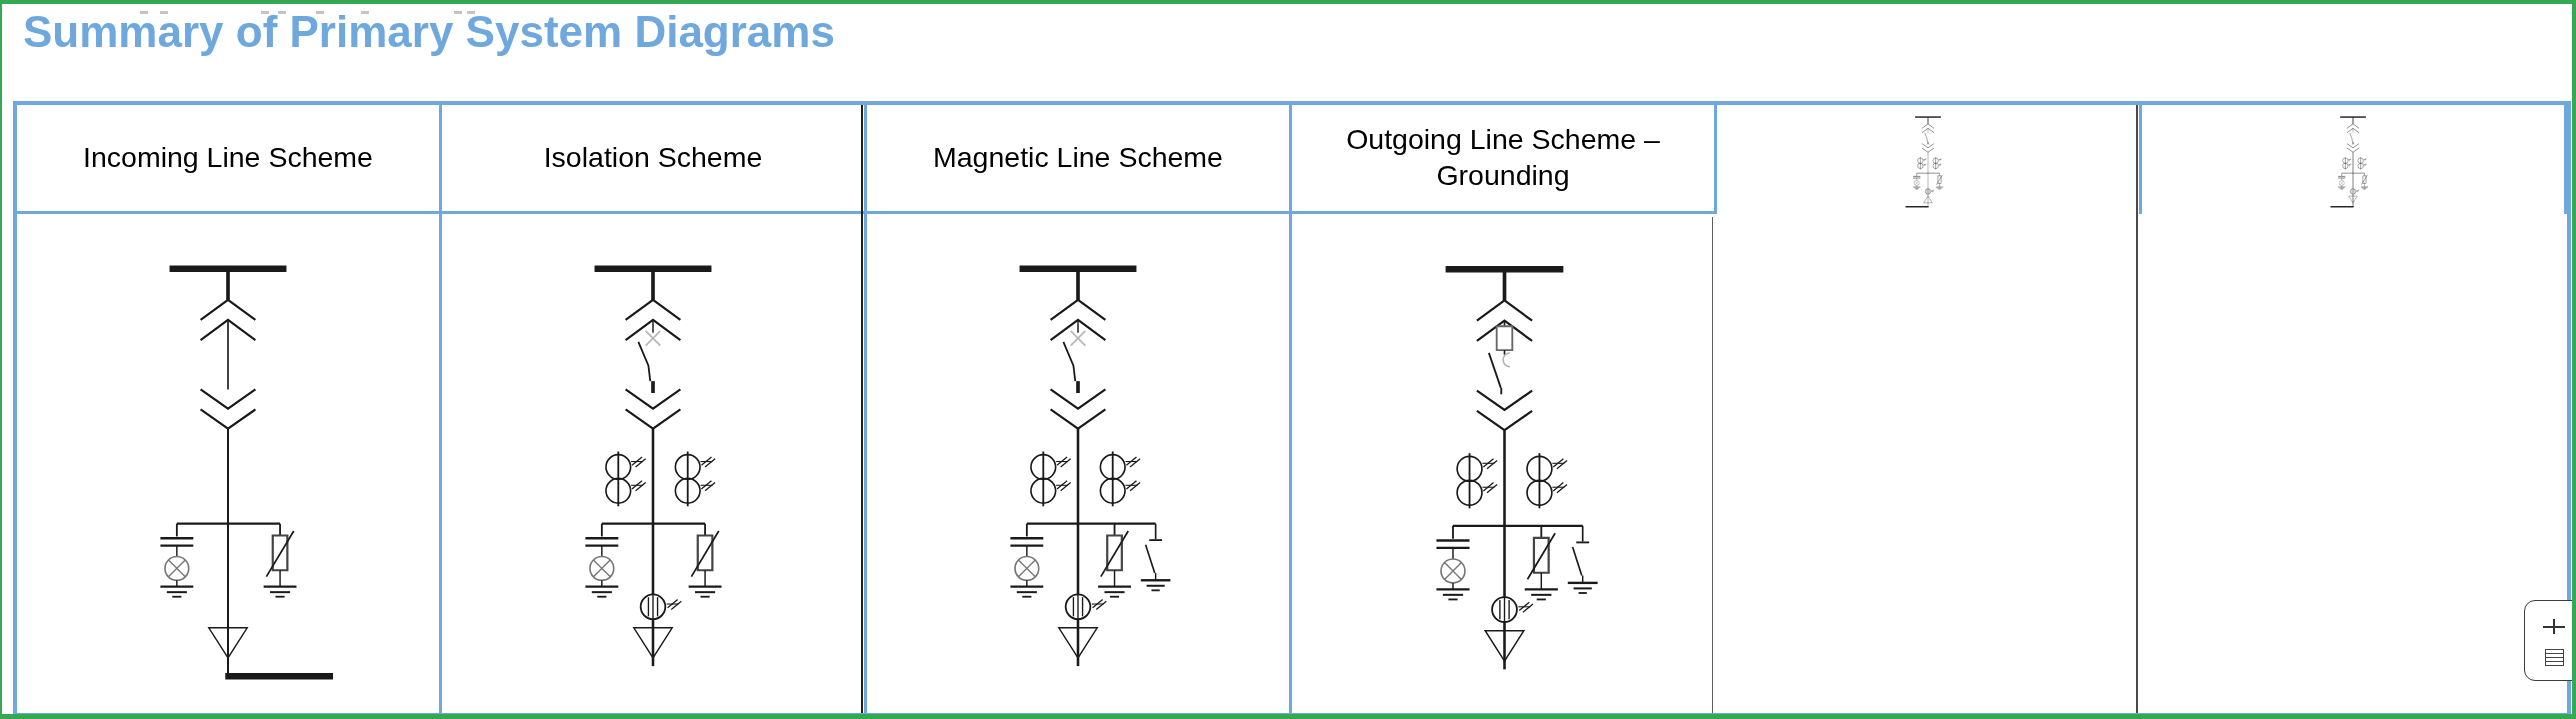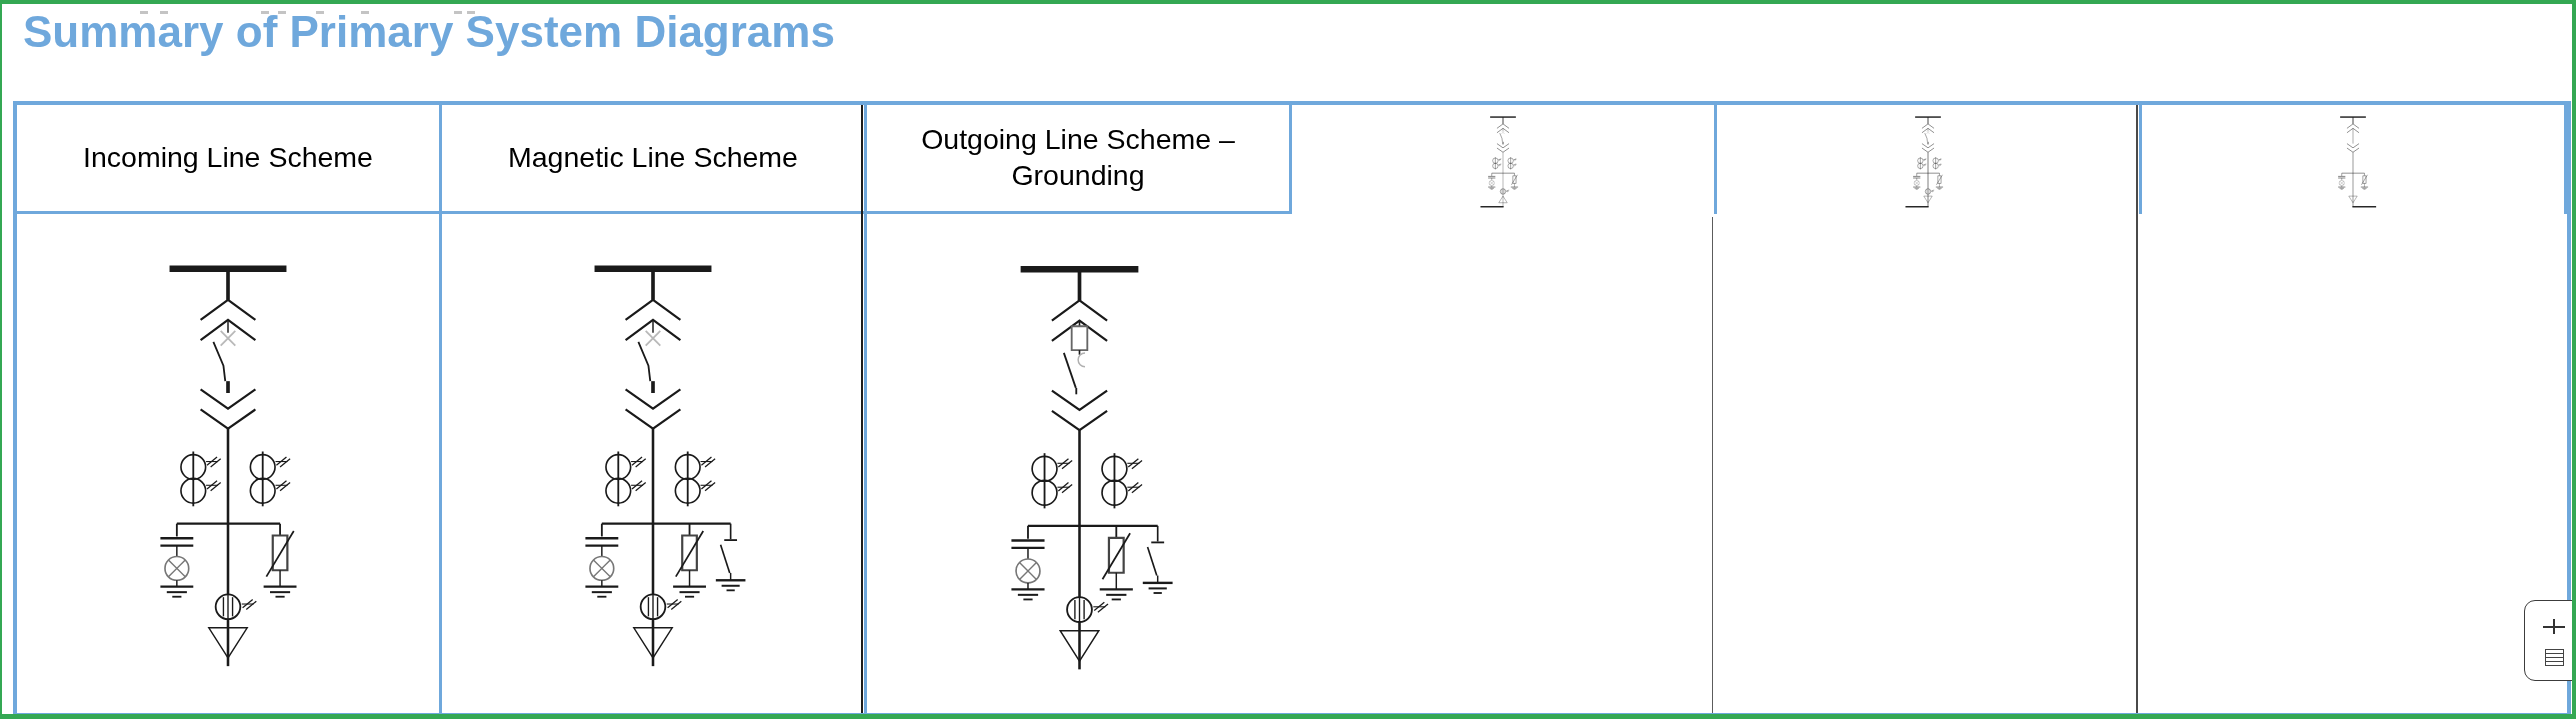--- a/index.html
+++ b/index.html
@@ -76,20 +76,23 @@
       <div class="artifact-dash" style="left: 361px;"></div>
       <div class="artifact-dash" style="left: 454px;"></div>
       <div class="artifact-dash" style="left: 467px;"></div>
     </div>
 
   <h1 class="page-title">Summary of Primary System Diagrams</h1>
 
   <div class="tbl">
     <div class="hcell">
         <span>Incoming Line Scheme</span>
+      </div>
+    <div class="hcell">
+        <span>Isolation Scheme</span>
       </div>
     <div class="hcell">
         <span>Magnetic Line Scheme</span>
       </div>
     <div class="hcell">
         <span>Outgoing Line Scheme – Grounding</span>
       </div>
 
     <div class="dcell">
         <svg viewBox="0 0 462 542" preserveAspectRatio="xMidYMin meet">

